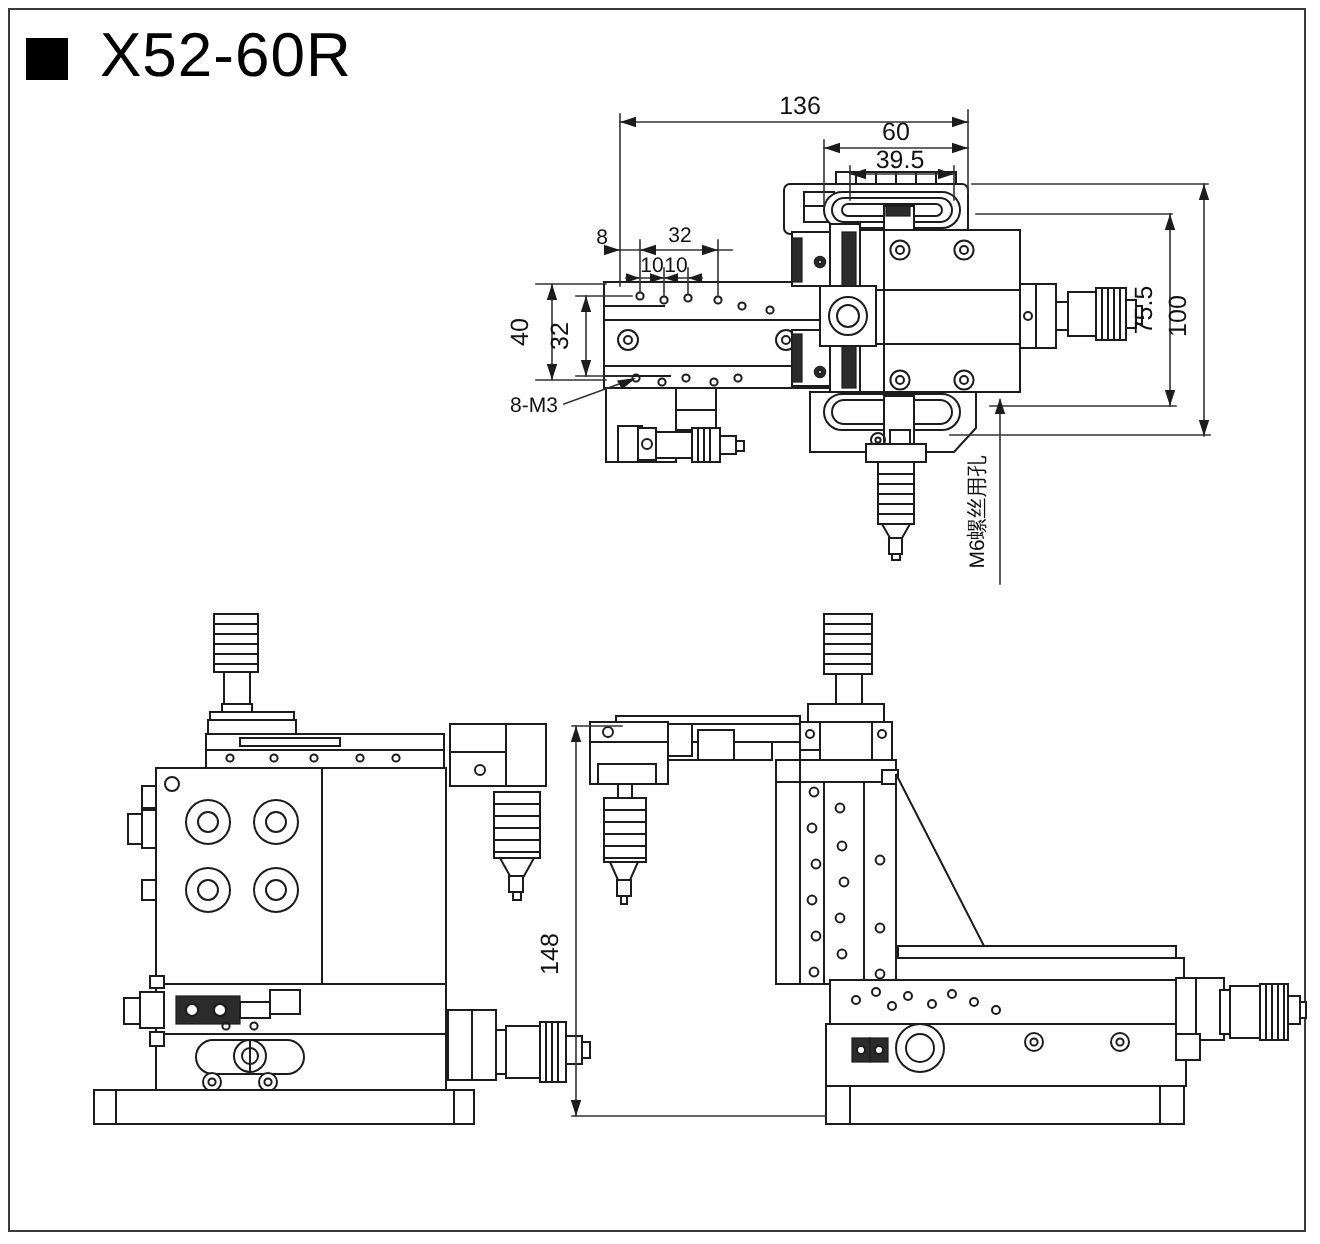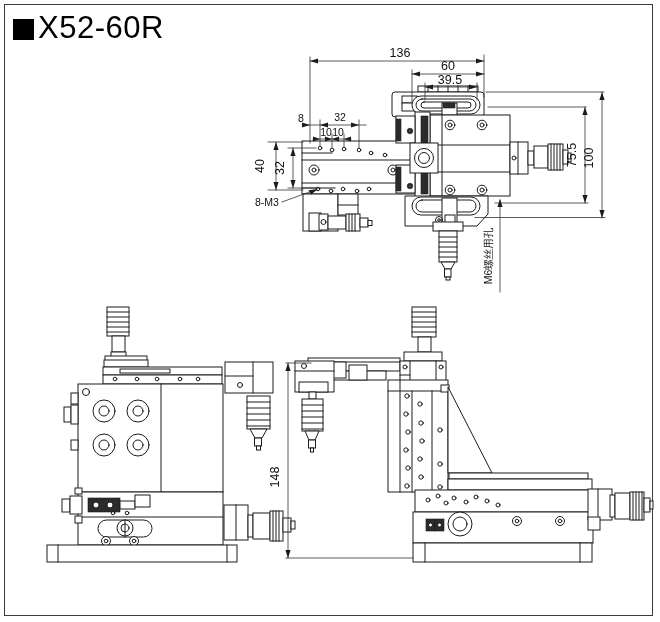--- a/index.html
+++ b/index.html
@@ -1,20 +1,20 @@
 <!DOCTYPE html>
 <html><head>
 <meta charset="utf-8">
 <style>
   html,body{margin:0;padding:0;background:#fff;}
   #canvas{position:relative;width:660px;height:622px;background:#fff;overflow:hidden;
           font-family:"Liberation Sans",sans-serif;}
   #frame{position:absolute;left:4px;top:4px;width:649px;height:612px;border:1.5px solid #3a3a3a;
          box-sizing:border-box;pointer-events:none;}
-  #titlebar{position:absolute;left:13px;top:10px;display:flex;align-items:center;gap:4px;z-index:5;}
+  #titlebar{position:absolute;left:13px;top:10px;display:flex;align-items:center;gap:16px;z-index:5;}
   #title-bullet{width:21px;height:21px;background:#000;margin-top:3px;}
   #page-title{font-size:31px;color:#000;letter-spacing:0.5px;font-weight:500;
               font-family:"Liberation Sans",sans-serif;}
   svg{position:absolute;left:0;top:0;}
   .s{stroke:#1c1c1c;fill:none;stroke-width:1;stroke-linecap:square;}
   .w{stroke:#1c1c1c;fill:#ffffff;stroke-width:1;}
   .d{fill:#2b2b2b;stroke:#1c1c1c;stroke-width:0.6;}
   .dl{stroke:#333;fill:none;stroke-width:0.8;stroke-linecap:square;}
   .a{fill:#1c1c1c;stroke:none;}
   .t{font-family:"Liberation Sans",sans-serif;font-size:12.5px;fill:#111;}

